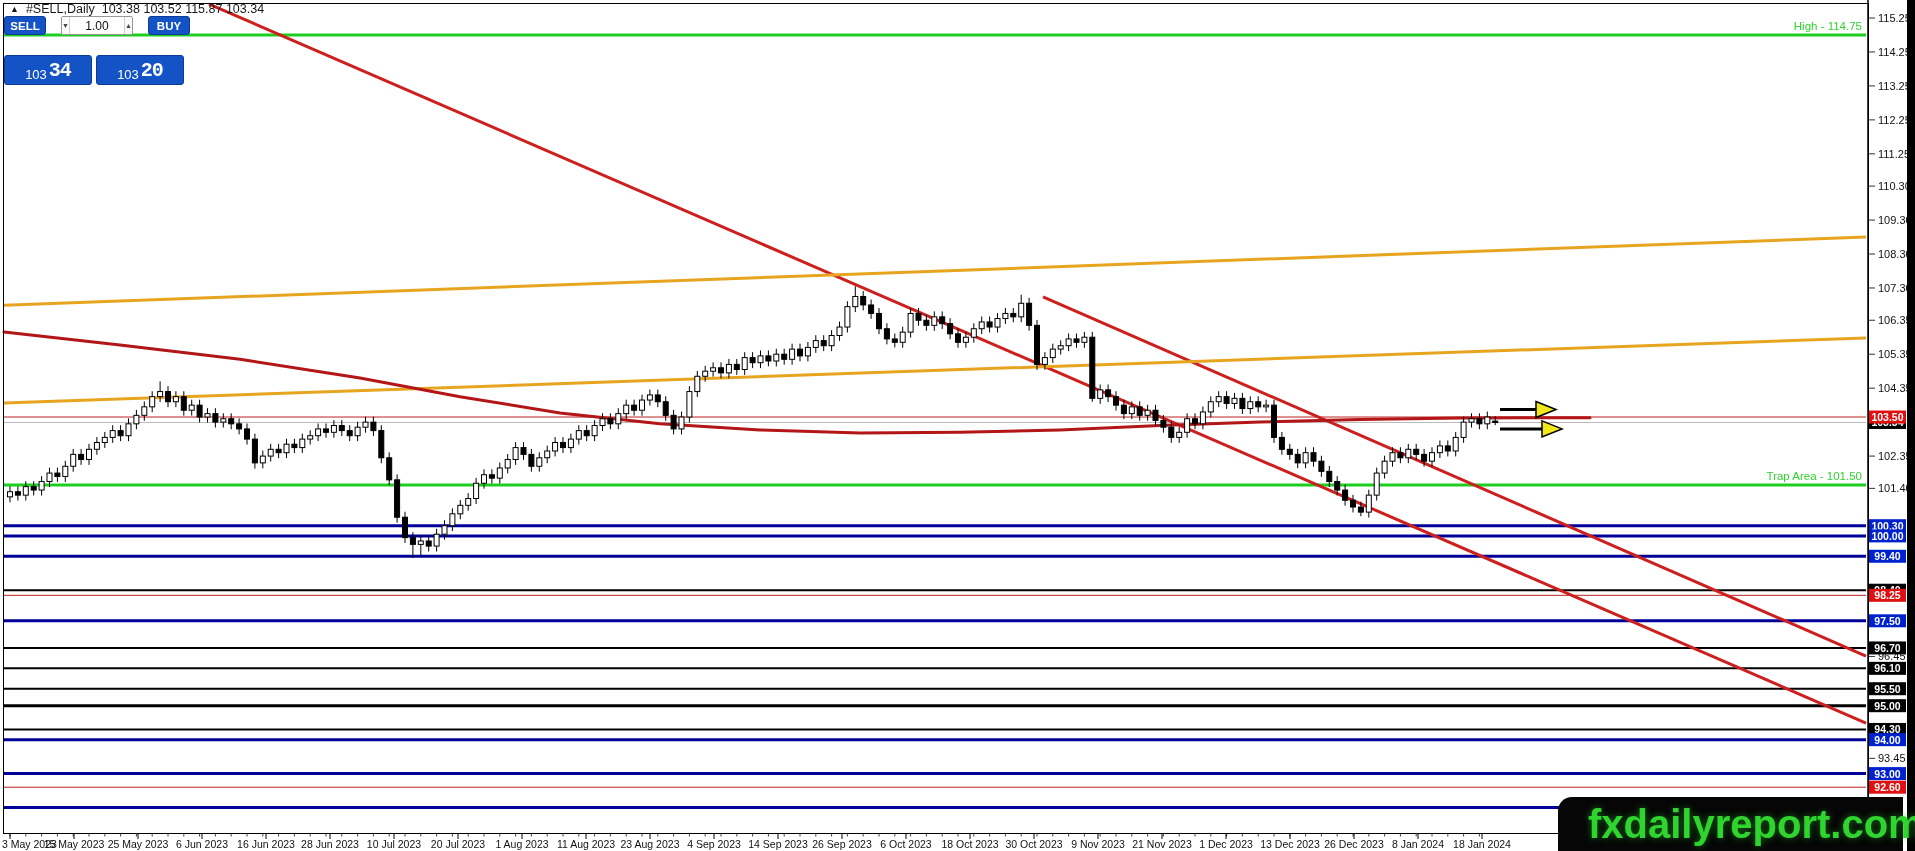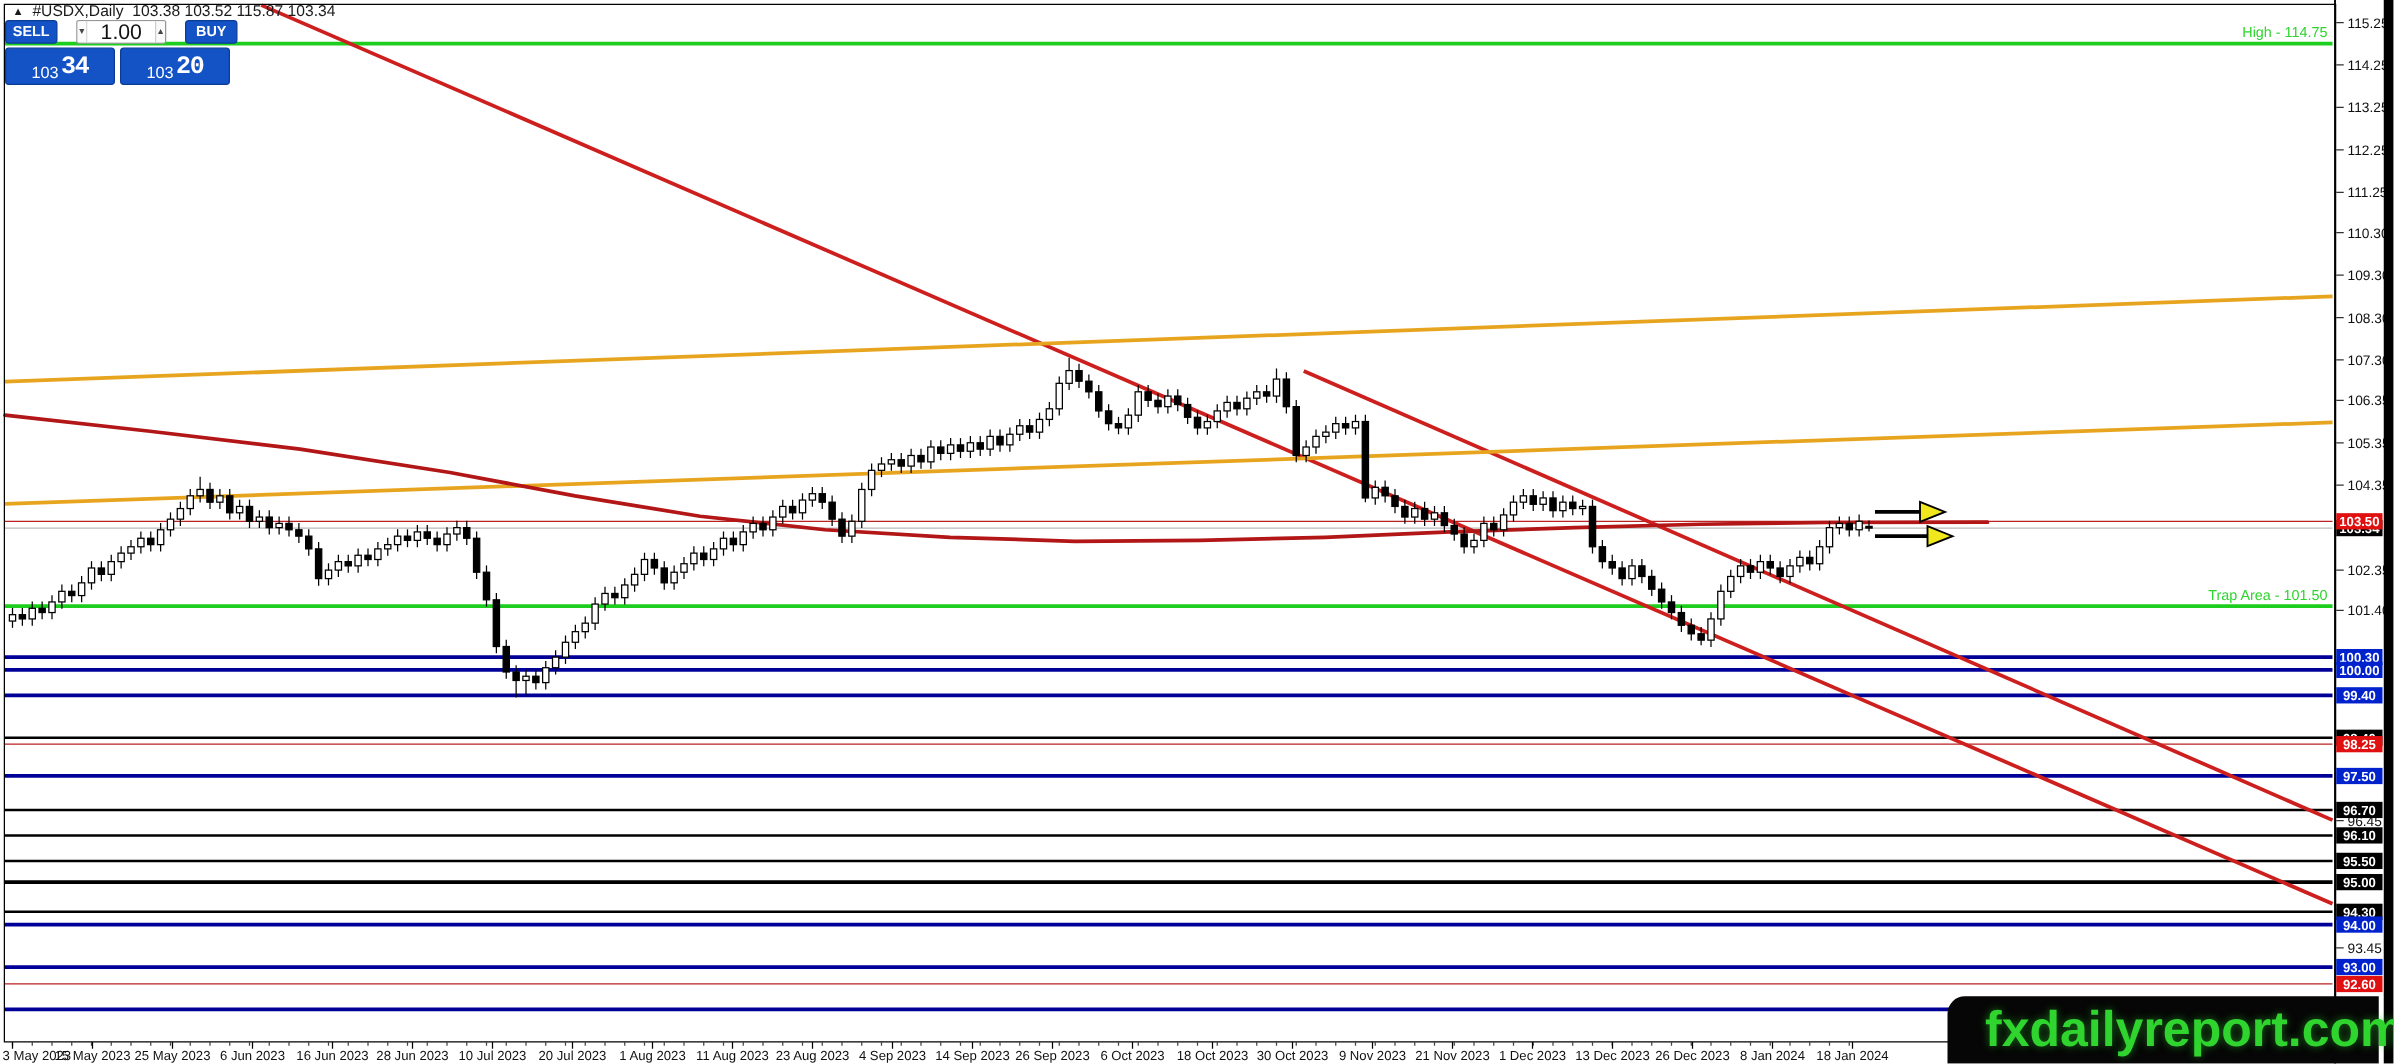--- a/index.html
+++ b/index.html
@@ -13,23 +13,23 @@
   .panel{position:absolute;left:4px;top:16px;z-index:10;width:186px;}
   .row1{display:flex;gap:15px;height:19px;}
   .btn{background:#1353C6;border:1px solid #0B3D96;border-radius:3px;color:#fff;
        font-size:11.5px;font-weight:bold;display:flex;align-items:center;justify-content:center;
        width:40px;cursor:pointer;}
   .spinner{flex:1;display:flex;background:#fff;border:1px solid #979797;border-radius:2px;overflow:hidden;}
   .spin-btn{width:15px;display:flex;align-items:center;justify-content:center;font-size:7px;
             color:#444;background:#fafafa;cursor:pointer;}
   .spin-btn.dn{border-right:1px solid #cfcfcf;}
   .spin-btn.up{border-left:1px solid #cfcfcf;}
-  .vol{flex:1;border:none;outline:none;text-align:center;font-size:17px;color:#111;
+  .vol{flex:1;border:none;outline:none;text-align:center;font-size:12px;color:#111;
        font-family:"Liberation Sans",sans-serif;width:50px;}
-  .row2{display:flex;gap:4px;margin-top:3px;}
+  .row2{display:flex;gap:4px;margin-top:20px;}
   .quote-box{background:#1353C6;border:1px solid #0B3D96;border-radius:3px;color:#fff;width:86px;
              height:27px;display:flex;align-items:flex-end;justify-content:center;gap:2px;
              padding-bottom:1px;cursor:pointer;}
   .q-small{font-size:13px;line-height:17px;}
   .q-big{font-size:20px;font-weight:bold;line-height:24px;letter-spacing:-1px;font-family:Liberation Mono, monospace;}
   .watermark{position:absolute;left:1558px;top:797px;width:345px;height:54px;background:#060606;
              border-top-left-radius:14px;display:flex;align-items:center;padding-left:30px;
              box-sizing:border-box;z-index:30;}
   .watermark span{color:#2FD42F;font-size:40px;font-weight:bold;line-height:40px;
                   text-shadow:0 0 7px rgba(40,200,40,.55);}
@@ -667,21 +667,21 @@
         <text x="1418" y="848" text-anchor="middle" fill="#111" font-size="10.5" font-family="Liberation Sans, sans-serif">8 Jan 2024</text>
         <line x1="1482" y1="833.5" x2="1482" y2="839" stroke="#000" stroke-width="1"></line>
         <text x="1482" y="848" text-anchor="middle" fill="#111" font-size="10.5" font-family="Liberation Sans, sans-serif">18 Jan 2024</text>
       </g>
     </svg>
 
   <div class="right-band"></div>
 
   <div class="hdr">
     <span class="tri">▲</span>
-    <span>#USDX,Daily</span>
+    <span>#SELL,Daily</span>
     <span>103.38 103.52 115.87 103.34</span>
   </div>
 
   <div class="panel">
     <div class="row1">
       <div class="btn">SELL</div>
       <div class="spinner">
         <div class="spin-btn dn">▼</div>
         <input class="vol" value="1.00" style="">
         <div class="spin-btn up">▲</div>

